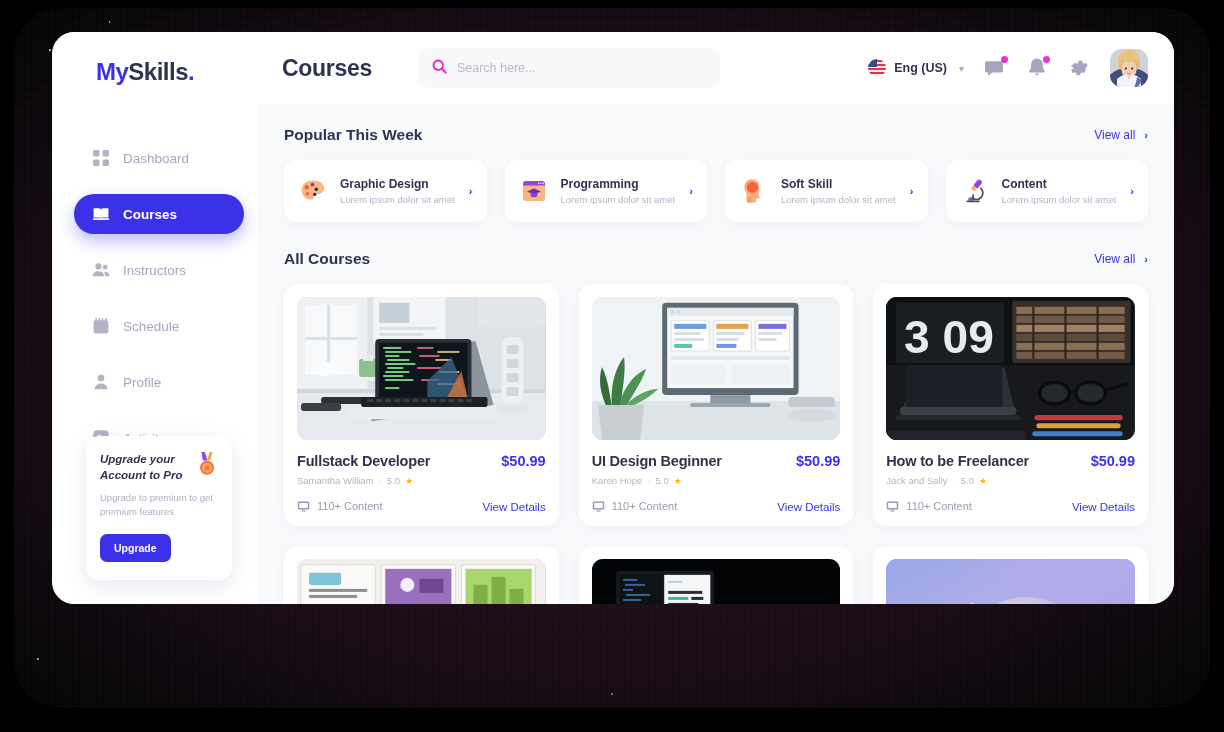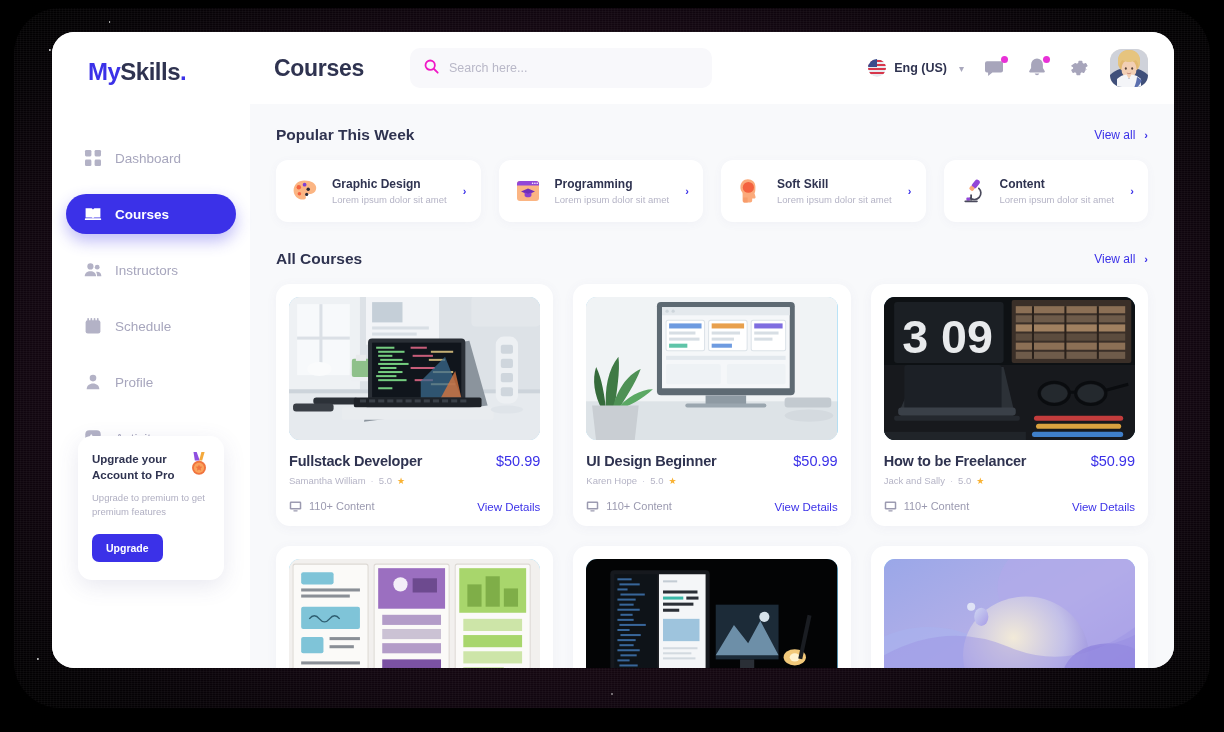--- a/index.html
+++ b/index.html
@@ -50,25 +50,26 @@
       radial-gradient(circle at 8% 2%, rgba(255,255,255,.7) 0 .6px, transparent 1px),
       radial-gradient(circle at 96% 4%, rgba(255,255,255,.7) 0 .6px, transparent 1px),
       radial-gradient(circle at 2% 93%, rgba(255,255,255,.75) 0 .7px, transparent 1px),
       radial-gradient(circle at 50% 98%, rgba(255,255,255,.6) 0 .6px, transparent 1px);
   }
 
   
   #app {
     position: absolute;
     left: 52px; top: 32px;
-    width: 1122px; height: 636px;
+    width: 1122px; height: 572px;
     background: #ffffff;
     border-radius: 22px;
     overflow: hidden;
     display: flex;
+    padding-left: 8px;
   }
 
   
   .sidebar {
     width: 198px;
     flex: 0 0 198px;
     background: #ffffff;
     padding-top: 26px;
     position: relative;
   }
@@ -118,20 +119,21 @@
     box-shadow: 0 6px 22px rgba(80,80,140,.13);
     padding: 16px 14px 18px 14px;
   }
   .upgrade-row { display: flex; justify-content: space-between; align-items: flex-start; }
   .upgrade-title {
     font-size: 11.5px;
     font-weight: 700;
     color: #2f3350;
     line-height: 1.35;
     max-width: 92px;
+    font-style: italic;
   }
   .medal { width: 22px; height: 24px; flex: 0 0 22px; }
   .upgrade-sub {
     font-size: 9.5px;
     color: #b0afc2;
     line-height: 1.5;
     margin-top: 8px;
   }
   .upgrade-btn {
     margin-top: 14px;
@@ -267,21 +269,21 @@
     overflow: hidden;
     position: relative;
     background: #7dd3fc;
   }
   .thumb svg { display: block; width: 100%; height: 100%; }
   .c-row1 {
     display: flex; align-items: baseline; justify-content: space-between;
     margin-top: 13px; gap: 8px;
   }
   .c-name { font-size: 14.5px; font-weight: 700; color: #2f3350; letter-spacing: -.2px; }
-  .c-price { font-size: 14.5px; font-weight: 400; color: #3b31e8; white-space: nowrap; margin-left: 8px; }
+  .c-price { font-size: 14.5px; font-weight: 700; color: #3b31e8; white-space: nowrap; margin-left: 8px; }
   .c-meta { font-size: 9.5px; color: #b5b4c6; margin-top: 6px; display: flex; align-items: center; gap: 5px; }
   .c-meta .sep { color: #cfcedd; }
   .c-star { color: #f9b233; font-size: 9px; }
   .c-row2 {
     display: flex; align-items: center; justify-content: space-between;
     margin-top: 14px;
   }
   .c-content { display: flex; align-items: flex-start; gap: 7px; font-size: 11px; color: #9b9ab0; }
   .c-content svg { width: 13px; height: 13px; display: block; }
   .c-details { font-size: 11.5px; color: #3b31e8; cursor: pointer; }

